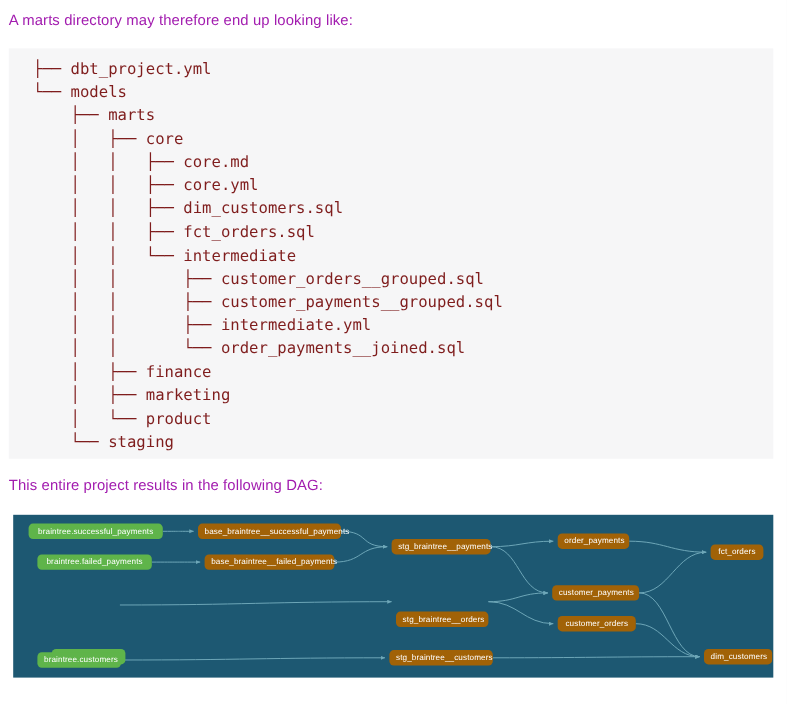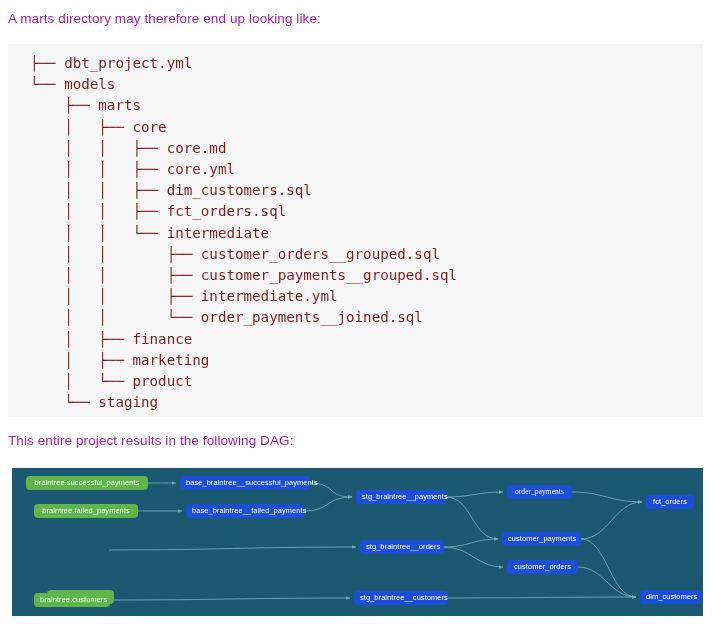--- a/index.html
+++ b/index.html
@@ -71,21 +71,21 @@
     font-size: 7.4px;
     line-height: 14px;
     height: 14px;
     color: #ffffff;
     text-align: center;
     white-space: nowrap;
     padding: 0 6px;
     letter-spacing: 0.1px;
   }
   .node.source { background: #5fb44a; }
-  .node.model  { background: #1d4ed8; }
+  .node.model  { background: #a16207; }
 </style>
 </head>
 <body>
 
 <div class="para" id="intro-paragraph">A marts directory may therefore end up looking like:</div>
 
 <div class="codeblock">
   <pre>├── dbt_project.yml
 └── models
     ├── marts
@@ -131,21 +131,21 @@
       <path d="M436,130 C520.6,130 539.4,129 624,129" fill="none" stroke="#6ea7b8" stroke-width="0.9" marker-end="url(#arrow)"></path>
     </svg>
   <div id="dag-nodes">
       <div class="node source" style="left: 14px; top: 8px; width: 122px;">braintree.successful_payments</div>
       <div class="node source" style="left: 22px; top: 36px; width: 104px;">braintree.failed_payments</div>
       <div class="node source" style="left: 35px; top: 75px; width: 67px; margin-top: 47px;">braintree.orders</div>
       <div class="node source" style="left: 22px; top: 125px; width: 76px;">braintree.customers</div>
       <div class="node model" style="left: 168px; top: 8px; width: 130px;">base_braintree__successful_payments</div>
       <div class="node model" style="left: 174px; top: 36px; width: 118px;">base_braintree__failed_payments</div>
       <div class="node model" style="left: 344px; top: 22px; width: 90px;">stg_braintree__payments</div>
-      <div class="node model" style="left: 348px; top: 72px; width: 84px;">stg_braintree__orders</div>
+      <div class="node model" style="left: 348px; top: 88px; width: 84px;">stg_braintree__orders</div>
       <div class="node model" style="left: 342px; top: 123px; width: 94px;">stg_braintree__customers</div>
-      <div class="node model" style="left: 495px; top: 17px; width: 65px; font-family: Liberation Serif, serif;">order_payments</div>
+      <div class="node model" style="left: 495px; top: 17px; width: 65px;">order_payments</div>
       <div class="node model" style="left: 490px; top: 64px; width: 79px;">customer_payments</div>
       <div class="node model" style="left: 495px; top: 92px; width: 71px;">customer_orders</div>
       <div class="node model" style="left: 634px; top: 27px; width: 48px;">fct_orders</div>
       <div class="node model" style="left: 628px; top: 122px; width: 62px;">dim_customers</div>
     </div>
 </div>
 
 </body></html>

